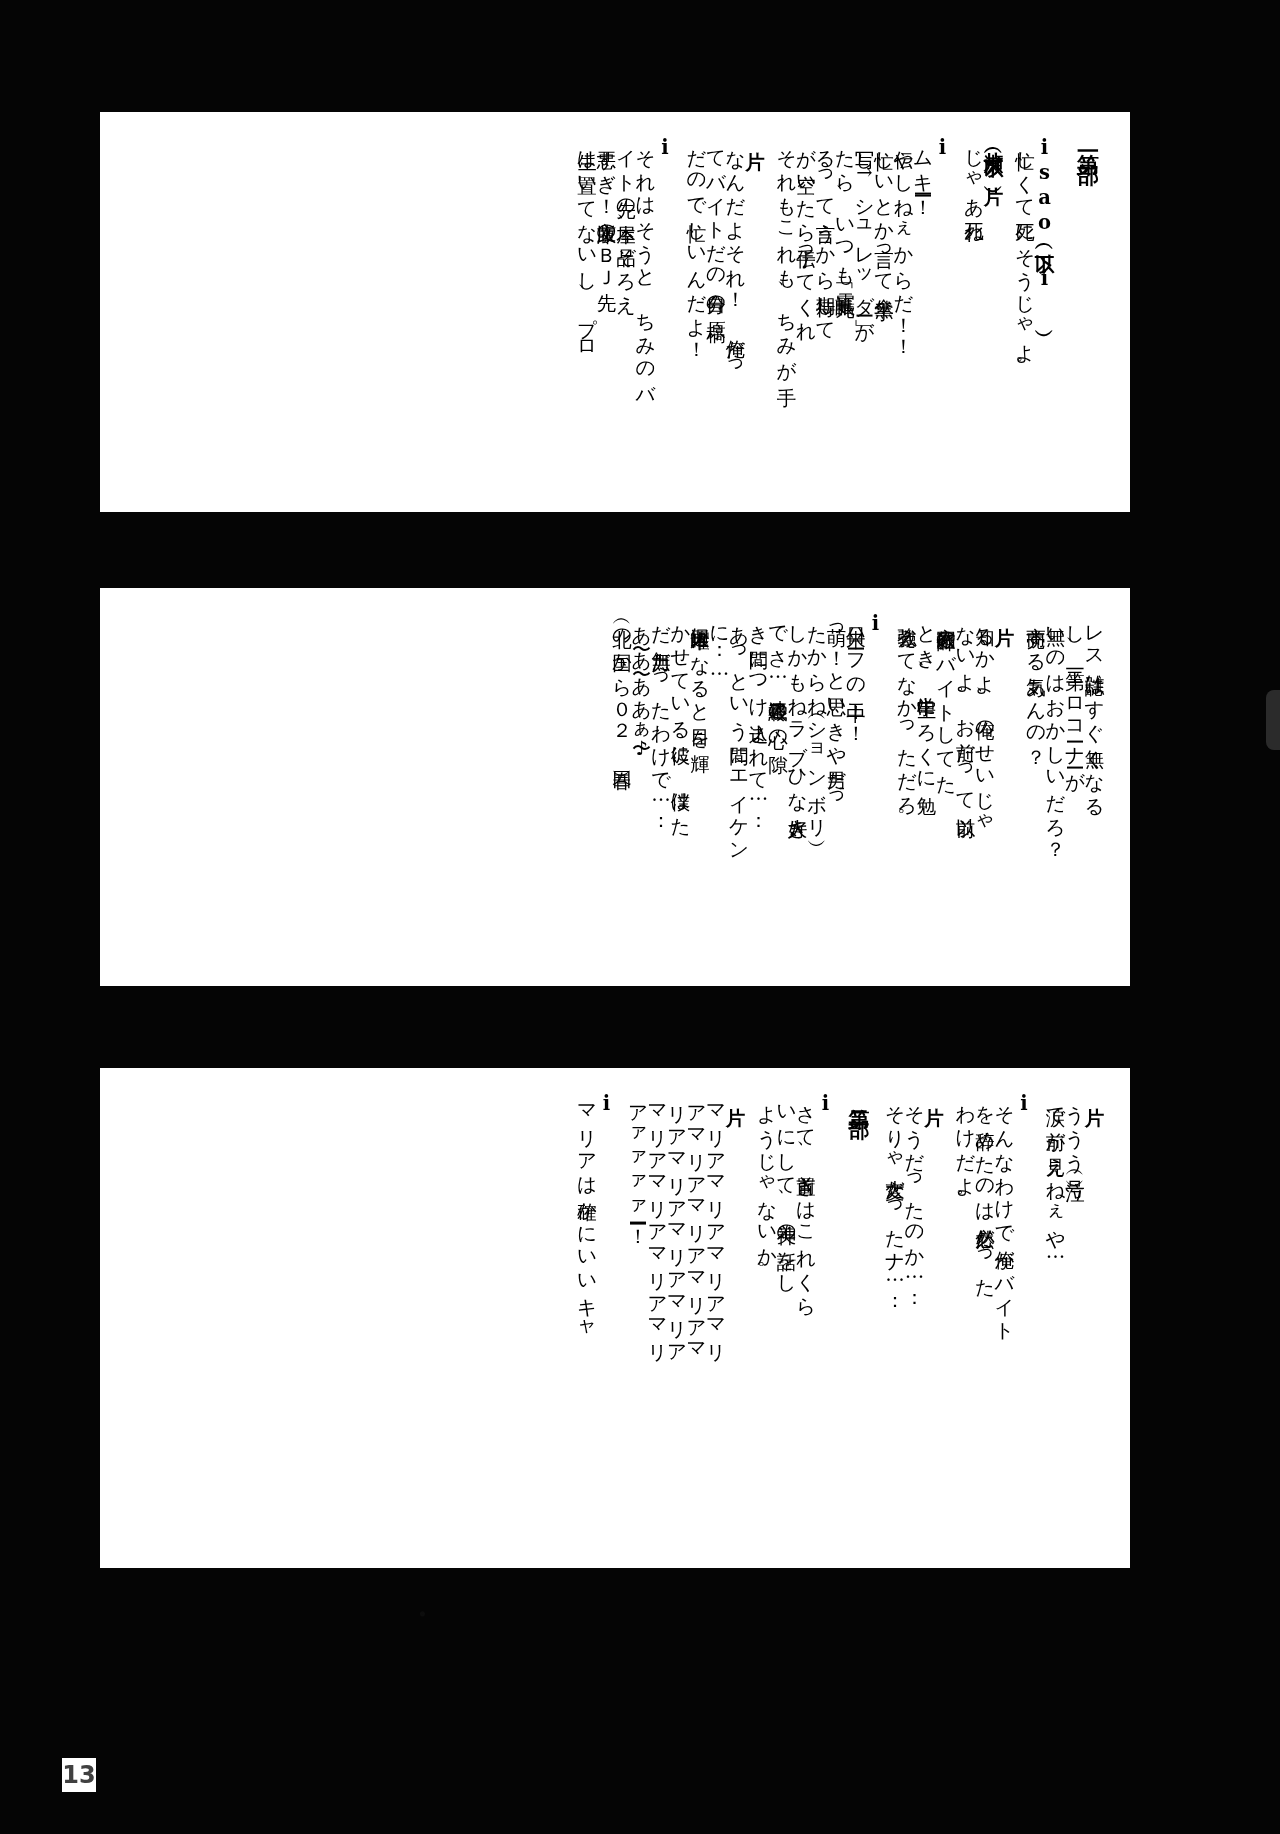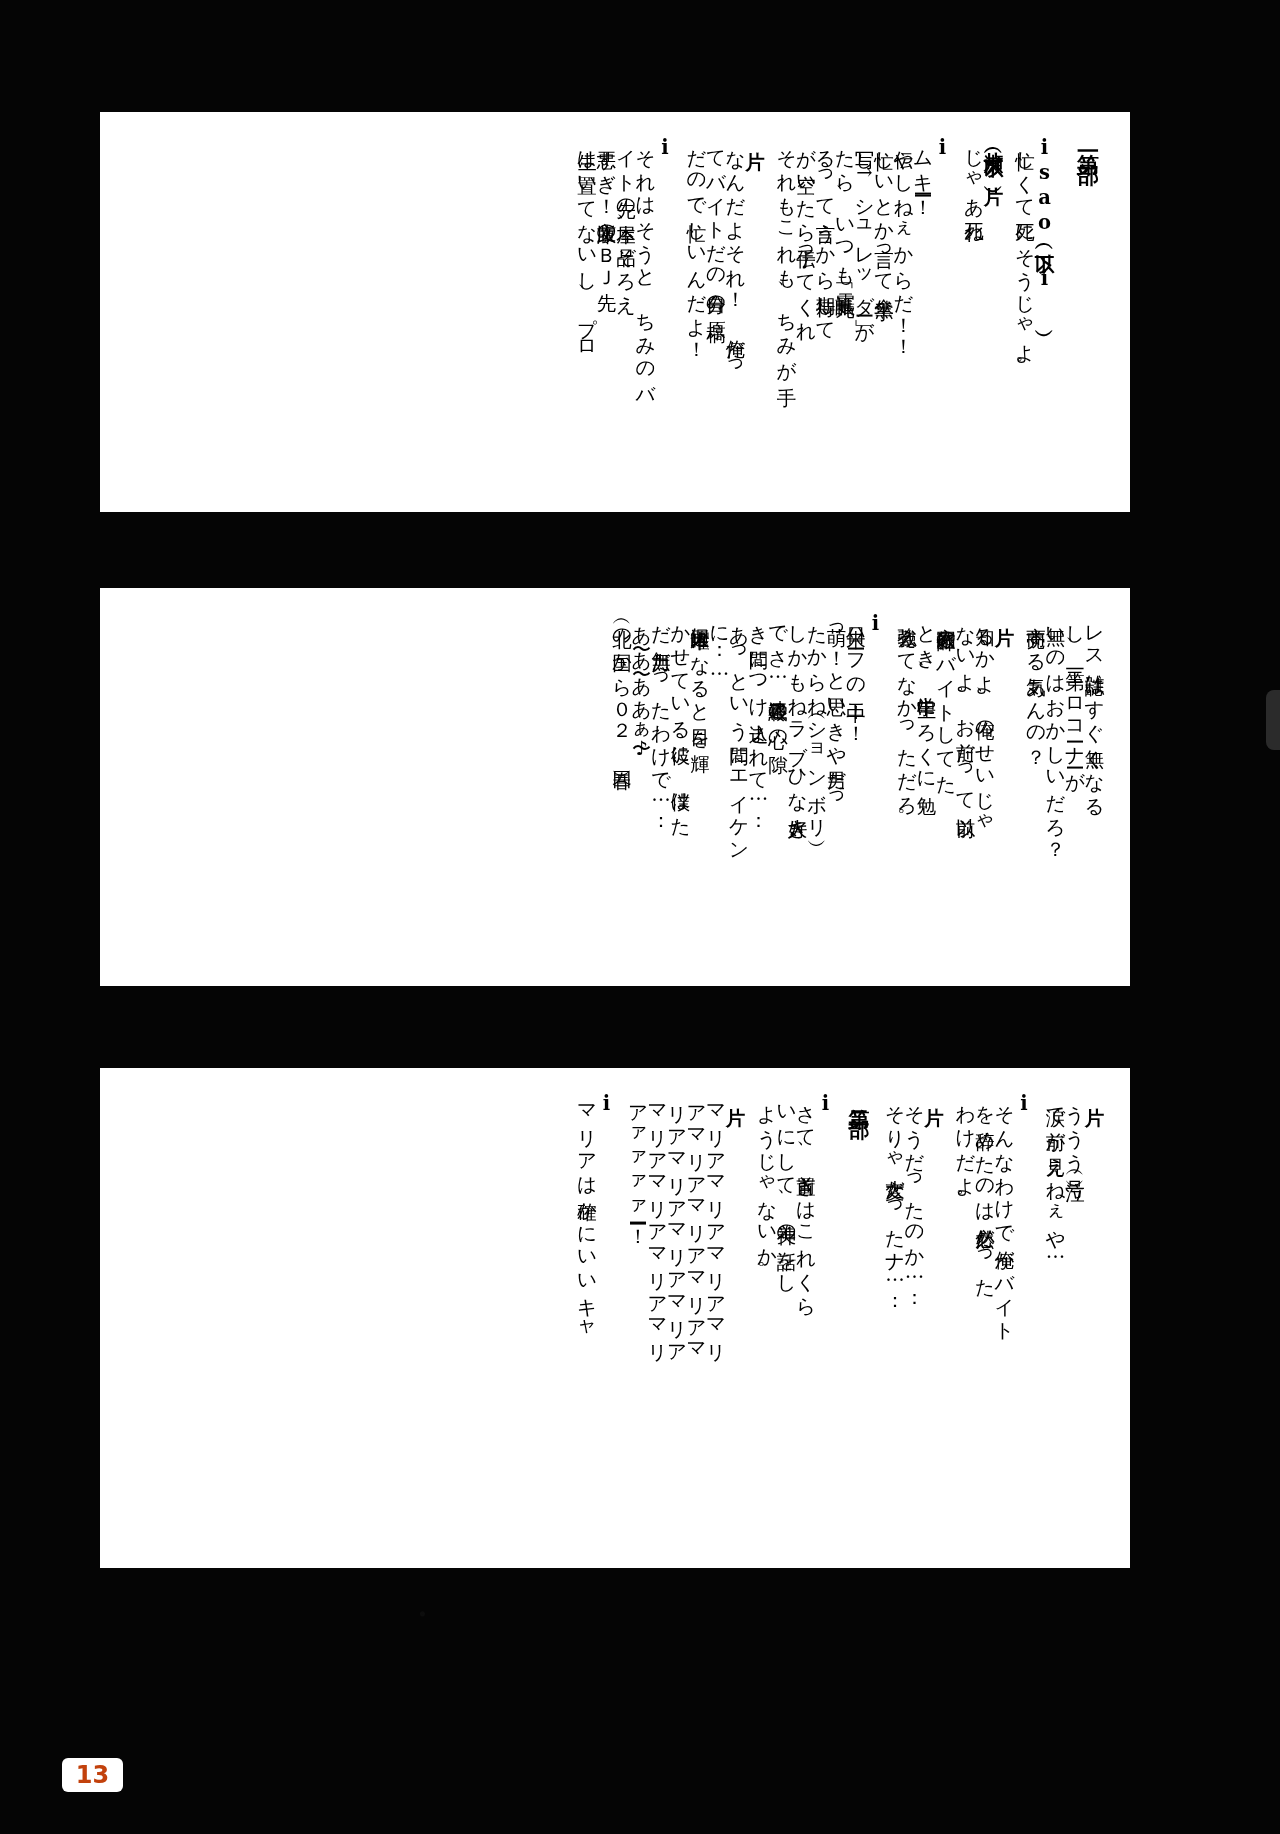--- a/index.html
+++ b/index.html
@@ -92,31 +92,31 @@
   }
   .heading.sub {
     font-size: 21px;
     font-weight: 700;
   }
 
   .page-number {
     position: absolute;
     left: 62px;
     bottom: 42px;
-    width: 61px;
+    width: 34px;
     height: 34px;
     background: #ffffff;
-    color: #c2410c;
+    color: #404040;
     font-family: "DejaVu Sans", "Liberation Sans", sans-serif;
     font-size: 24px;
     font-weight: 700;
     display: flex;
     align-items: center;
     justify-content: center;
-    border-radius: 6px;
+    border-radius: 0;
   }
 
   
   #panel-1 { left: 100px; top: 112px; width: 1030px; height: 400px; }
   #panel-2 { left: 100px; top: 588px; width: 1030px; height: 398px; }
   #panel-3 { left: 100px; top: 1068px; width: 1030px; height: 500px; }
 
   #panel-1 .panel-inner { padding-top: 24px; }
   #panel-2 .panel-inner { padding-top: 24px; }
   #panel-3 .panel-inner { padding-top: 24px; }

